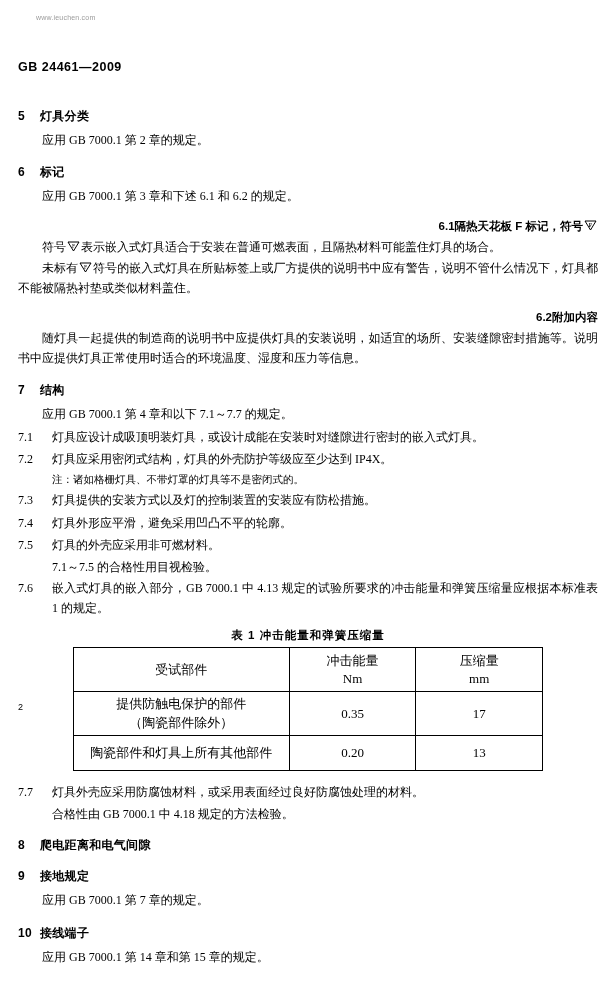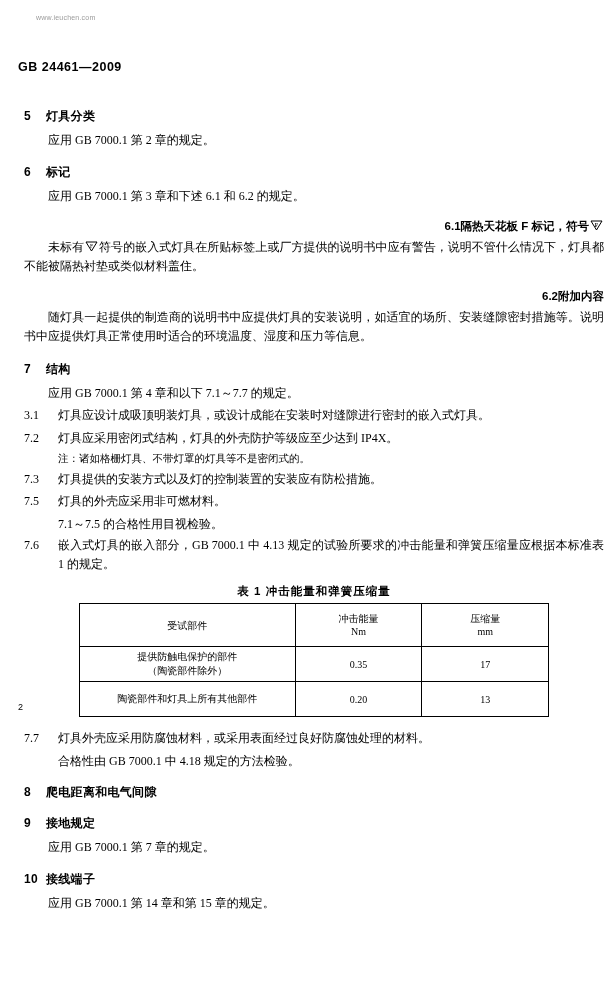--- a/index.html
+++ b/index.html
@@ -36,21 +36,21 @@
     top: 60px;
     left: 18px;
     font-family: "Liberation Sans", sans-serif;
     font-size: 12.5px;
     font-weight: bold;
     letter-spacing: 0.5px;
   }
   .content {
     position: absolute;
     top: 94px;
-    left: 24px;
+    left: 18px;
     width: 580px;
   }
   .clause-head {
     font-family: "Liberation Sans", sans-serif;
     font-size: 12px;
     font-weight: bold;
     margin: 14px 0 6px 0;
     letter-spacing: 0.3px;
   }
   .clause-head .num {
@@ -111,21 +111,21 @@
     font-family: "Liberation Sans", sans-serif;
     font-size: 11.5px;
     font-weight: bold;
     margin: 10px 0 4px 0;
     letter-spacing: 1px;
   }
   table.impact {
     border-collapse: collapse;
     width: 470px;
     margin: 0 auto;
-    font-size: 10px;
+    font-size: 13px;
   }
   table.impact td, table.impact th {
     border: 1px solid #000;
     text-align: center;
     vertical-align: middle;
     padding: 4px 2px;
     font-weight: normal;
   }
   table.impact thead td {
     height: 34px;
@@ -169,47 +169,55 @@
       <span class="num">6</span><span>标记</span>
     </div>
     <p class="body indent">应用 GB 7000.1 第 3 章和下述 6.1 和 6.2 的规定。</p>
 
     <div class="sub-head">
       <span class="num">6.1</span><span>隔热天花板 F 标记，符号</span><span class="tri-sym"><svg width="13" height="11" viewBox="0 0 13 11">
             <polygon points="1,1 12,1 6.5,10" fill="none" stroke="#000" stroke-width="1"></polygon>
             <text x="6.5" y="6.5" font-size="5.5" text-anchor="middle" font-family="Liberation Serif, serif">F</text>
           </svg></span>
     </div>
+    <p class="body indent"><span>符号</span><span class="tri-sym"><svg width="13" height="11" viewBox="0 0 13 11">
+            <polygon points="1,1 12,1 6.5,10" fill="none" stroke="#000" stroke-width="1"></polygon>
+            <text x="6.5" y="6.5" font-size="5.5" text-anchor="middle" font-family="Liberation Serif, serif">F</text>
+          </svg></span><span>表示嵌入式灯具适合于安装在普通可燃表面，且隔热材料可能盖住灯具的场合。</span></p>
     <p class="body indent"><span>未标有</span><span class="tri-sym"><svg width="13" height="11" viewBox="0 0 13 11">
             <polygon points="1,1 12,1 6.5,10" fill="none" stroke="#000" stroke-width="1"></polygon>
             <text x="6.5" y="6.5" font-size="5.5" text-anchor="middle" font-family="Liberation Serif, serif">F</text>
           </svg></span><span>符号的嵌入式灯具在所贴标签上或厂方提供的说明书中应有警告，说明不管什么情况下，灯具都不能被隔热衬垫或类似材料盖住。</span></p>
 
     <div class="sub-head">
       <span class="num">6.2</span><span>附加内容</span>
     </div>
     <p class="body indent">随灯具一起提供的制造商的说明书中应提供灯具的安装说明，如适宜的场所、安装缝隙密封措施等。说明书中应提供灯具正常使用时适合的环境温度、湿度和压力等信息。</p>
 
     <div class="clause-head">
       <span class="num">7</span><span>结构</span>
     </div>
     <p class="body indent">应用 GB 7000.1 第 4 章和以下 7.1～7.7 的规定。</p>
 
     <div class="num-para">
-      <span class="num">3.1</span>
+      <span class="num">7.1</span>
       <span class="txt">灯具应设计成吸顶明装灯具，或设计成能在安装时对缝隙进行密封的嵌入式灯具。</span>
     </div>
     <div class="num-para">
       <span class="num">7.2</span>
       <span class="txt">灯具应采用密闭式结构，灯具的外壳防护等级应至少达到 IP4X。</span>
     </div>
     <div class="note">注：诸如格栅灯具、不带灯罩的灯具等不是密闭式的。</div>
     <div class="num-para">
       <span class="num">7.3</span>
       <span class="txt">灯具提供的安装方式以及灯的控制装置的安装应有防松措施。</span>
+    </div>
+    <div class="num-para">
+      <span class="num">7.4</span>
+      <span class="txt">灯具外形应平滑，避免采用凹凸不平的轮廓。</span>
     </div>
     <div class="num-para">
       <span class="num">7.5</span>
       <span class="txt">灯具的外壳应采用非可燃材料。</span>
     </div>
     <div class="note" style="font-size:12px;">7.1～7.5 的合格性用目视检验。</div>
     <div class="num-para">
       <span class="num">7.6</span>
       <span class="txt">嵌入式灯具的嵌入部分，GB 7000.1 中 4.13 规定的试验所要求的冲击能量和弹簧压缩量应根据本标准表 1 的规定。</span>
     </div>

